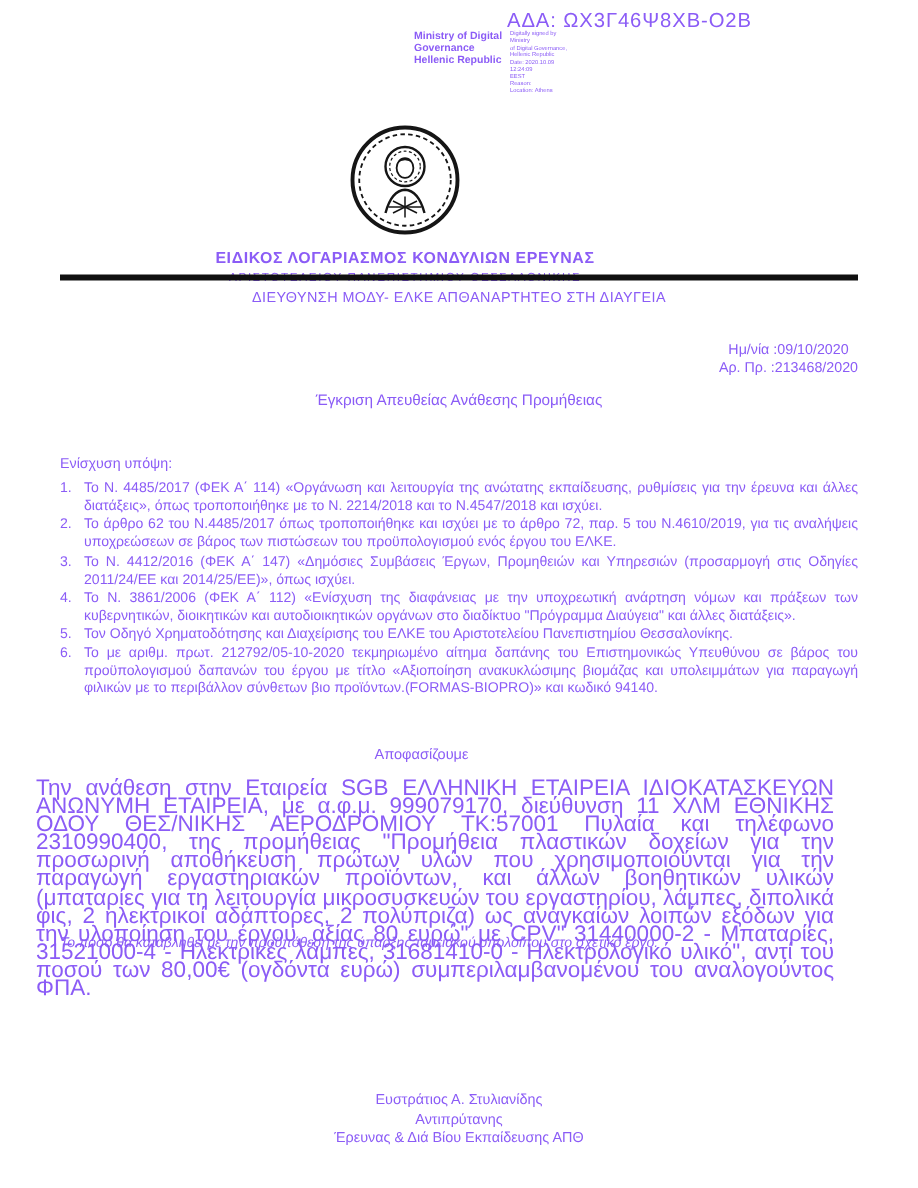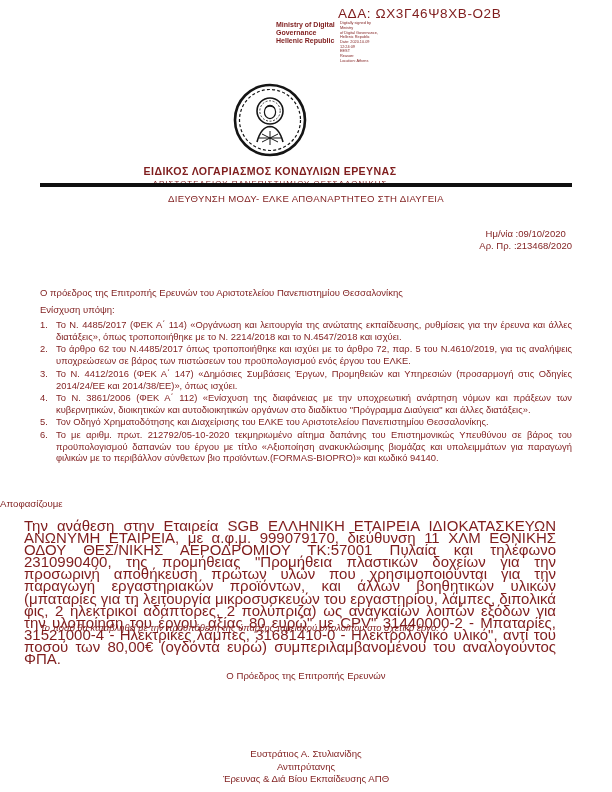--- a/index.html
+++ b/index.html
@@ -1,42 +1,42 @@
 <!DOCTYPE html>
 <html><head>
 <meta charset="utf-8">
 <style>
   html,body{margin:0;padding:0;background:#ffffff;}
   .page{
     position:relative;width:612px;height:792px;background:#fff;overflow:hidden;
-    font-family:"Liberation Sans","DejaVu Sans",sans-serif;color:#7f1d1d;
+    font-family:"Liberation Sans","DejaVu Sans",sans-serif;color:#8b5cf6;
   }
   .ada{position:absolute;top:6px;left:338px;font-size:13.5px;letter-spacing:0.6px;white-space:nowrap;}
   .stamp{position:absolute;top:21px;left:276px;display:flex;align-items:flex-start;}
   .stamp-authority{font-weight:bold;font-size:7px;line-height:8.2px;width:60px;white-space:pre-line;}
   .stamp-sig{font-size:6px;line-height:7.4px;width:64px;white-space:pre-line;transform:scale(0.64);transform-origin:0 0;margin-left:4px;}
   .logo-block{position:absolute;top:82px;left:0;width:540px;text-align:center;}
   .logo-block svg{display:inline-block;}
   .org-name{font-weight:bold;font-size:10.6px;letter-spacing:0.4px;margin-top:3px;}
   .university{font-size:7.8px;letter-spacing:1.1px;margin-top:2px;}
   .rule{position:absolute;top:183px;left:40px;right:40px;height:3.5px;background:#101010;}
   .dept-row{position:absolute;top:193px;left:40px;right:40px;display:flex;justify-content:center;font-size:9.6px;letter-spacing:0.3px;}
   .meta{position:absolute;top:228px;right:40px;text-align:center;font-size:9.5px;line-height:12.2px;}
   .doc-title{position:absolute;top:262px;left:0;width:612px;text-align:center;font-size:10.2px;}
   .intro{position:absolute;top:287px;left:40px;width:532px;font-size:9.5px;}
   .having{position:absolute;top:304px;left:40px;width:532px;font-size:9.5px;}
   .list{position:absolute;top:319px;left:40px;width:532px;font-size:9.4px;line-height:11.9px;}
   .list-item{display:flex;margin:0 0 0.5px 0;}
   .list-item .num{flex:none;width:16px;}
   .list-item .txt{flex:1;text-align:justify;}
-  .decide{position:absolute;top:498px;left:0;width:562px;font-size:9.7px;}
+  .decide{position:absolute;top:498px;left:0;width:562px;text-align:center;font-size:9.7px;}
   .decision{position:absolute;top:520px;left:24px;width:532px;font-size:15px;line-height:12.1px;text-align:justify;}
   .payment{position:absolute;top:622px;left:40px;width:532px;font-size:9.4px;font-style:italic;}
   .president{position:absolute;top:670px;left:0;width:612px;text-align:center;font-size:9.6px;}
-  .sig-block{position:absolute;top:748px;left:0;width:612px;text-align:center;font-size:9.6px;line-height:12.6px;white-space:pre-line;}
+  .sig-block{position:absolute;top:728px;left:0;width:612px;text-align:center;font-size:9.6px;line-height:12.6px;white-space:pre-line;}
 </style>
 </head>
 <body>
 
 <div class="page">
 
   <div class="ada">ΑΔΑ: ΩΧ3Γ46Ψ8ΧΒ-Ο2Β</div>
 
   <div class="stamp">
     <div class="stamp-authority">Ministry of Digital
@@ -74,36 +74,36 @@
   <div class="dept-row">
     <span>ΔΙΕΥΘΥΝΣΗ ΜΟΔΥ- ΕΛΚΕ ΑΠΘ</span>
     <span>ΑΝΑΡΤΗΤΕΟ ΣΤΗ ΔΙΑΥΓΕΙΑ</span>
   </div>
 
   <div class="meta">
     <div>Ημ/νία :09/10/2020</div>
     <div>Αρ. Πρ. :213468/2020</div>
   </div>
 
+  <div class="doc-title">Έγκριση Απευθείας Ανάθεσης Προμήθειας</div>
 
-  <div class="intro">Ο πρόεδρος της Επιτροπής Ερευνών του Αριστοτελείου Πανεπιστημίου Θεσσαλονίκης</div>
   <div class="having">Ενίσχυση υπόψη:</div>
 
   <div class="list">
     <div class="list-item">
       <span class="num">1.</span>
       <span class="txt">Το Ν. 4485/2017 (ΦΕΚ Α΄ 114) «Οργάνωση και λειτουργία της ανώτατης εκπαίδευσης, ρυθμίσεις για την έρευνα και άλλες διατάξεις», όπως τροποποιήθηκε με το Ν. 2214/2018 και το Ν.4547/2018 και ισχύει.</span>
     </div>
     <div class="list-item">
       <span class="num">2.</span>
       <span class="txt">Το άρθρο 62 του Ν.4485/2017 όπως τροποποιήθηκε και ισχύει με το άρθρο 72, παρ. 5 του Ν.4610/2019, για τις αναλήψεις υποχρεώσεων σε βάρος των πιστώσεων του προϋπολογισμού ενός έργου του ΕΛΚΕ.</span>
     </div>
     <div class="list-item">
       <span class="num">3.</span>
-      <span class="txt">Το Ν. 4412/2016 (ΦΕΚ Α΄ 147) «Δημόσιες Συμβάσεις Έργων, Προμηθειών και Υπηρεσιών (προσαρμογή στις Οδηγίες 2014/24/ΕΕ και 2014/38/ΕΕ)», όπως ισχύει.</span>
+      <span class="txt">Το Ν. 4412/2016 (ΦΕΚ Α΄ 147) «Δημόσιες Συμβάσεις Έργων, Προμηθειών και Υπηρεσιών (προσαρμογή στις Οδηγίες 2011/24/ΕΕ και 2014/25/ΕΕ)», όπως ισχύει.</span>
     </div>
     <div class="list-item">
       <span class="num">4.</span>
       <span class="txt">Το Ν. 3861/2006 (ΦΕΚ Α΄ 112) «Ενίσχυση της διαφάνειας με την υποχρεωτική ανάρτηση νόμων και πράξεων των κυβερνητικών, διοικητικών και αυτοδιοικητικών οργάνων στο διαδίκτυο "Πρόγραμμα Διαύγεια" και άλλες διατάξεις».</span>
     </div>
     <div class="list-item">
       <span class="num">5.</span>
       <span class="txt">Τον Οδηγό Χρηματοδότησης και Διαχείρισης του ΕΛΚΕ του Αριστοτελείου Πανεπιστημίου Θεσσαλονίκης.</span>
     </div>
     <div class="list-item">
@@ -111,19 +111,18 @@
       <span class="txt">Το με αριθμ. πρωτ. 212792/05-10-2020 τεκμηριωμένο αίτημα δαπάνης του Επιστημονικώς Υπευθύνου σε βάρος του προϋπολογισμού δαπανών του έργου με τίτλο «Αξιοποίηση ανακυκλώσιμης βιομάζας και υπολειμμάτων για παραγωγή φιλικών με το περιβάλλον σύνθετων βιο προϊόντων.(FORMAS-BIOPRO)» και κωδικό 94140.</span>
     </div>
   </div>
 
   <div class="decide">Αποφασίζουμε</div>
 
   <div class="decision">Την ανάθεση στην Εταιρεία SGB ΕΛΛΗΝΙΚΗ ΕΤΑΙΡΕΙΑ ΙΔΙΟΚΑΤΑΣΚΕΥΩΝ ΑΝΩΝΥΜΗ ΕΤΑΙΡΕΙΑ, με α.φ.μ. 999079170, διεύθυνση 11 ΧΛΜ ΕΘΝΙΚΗΣ ΟΔΟΥ ΘΕΣ/ΝΙΚΗΣ ΑΕΡΟΔΡΟΜΙΟΥ ΤΚ:57001 Πυλαία και τηλέφωνο 2310990400, της προμήθειας "Προμήθεια πλαστικών δοχείων για την προσωρινή αποθήκευση πρώτων υλών που χρησιμοποιούνται για την παραγωγή εργαστηριακών προϊόντων, και άλλων βοηθητικών υλικών (μπαταρίες για τη λειτουργία μικροσυσκευών του εργαστηρίου, λάμπες, διπολικά φις, 2 ηλεκτρικοί αδάπτορες, 2 πολύπριζα) ως αναγκαίων λοιπών εξόδων για την υλοποίηση του έργου, αξίας 80 ευρώ" με CPV" 31440000-2 - Μπαταρίες, 31521000-4 - Ηλεκτρικές λάμπες, 31681410-0 - Ηλεκτρολογικό υλικό", αντί του ποσού των 80,00€ (ογδόντα ευρώ) συμπεριλαμβανομένου του αναλογούντος ΦΠΑ.</div>
 
   <div class="payment">Το ποσό θα καταβληθεί με την προϋπόθεση της ύπαρξης ταμειακού υπολοίπου στο σχετικό έργο.</div>
 
-  <div class="president">Ο Πρόεδρος της Επιτροπής Ερευνών</div>
 
   <div class="sig-block">Ευστράτιος Α. Στυλιανίδης
 Αντιπρύτανης
 Έρευνας &amp; Διά Βίου Εκπαίδευσης ΑΠΘ</div>
 
 </div>
 
 </body></html>

